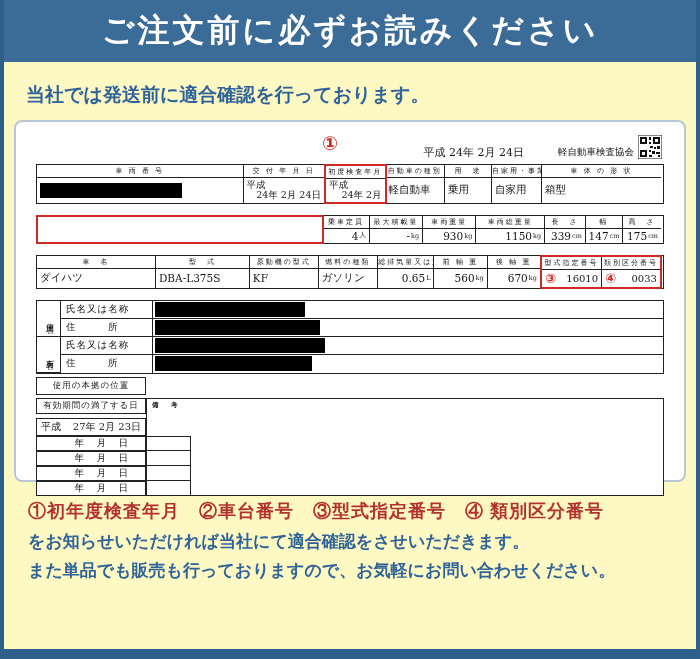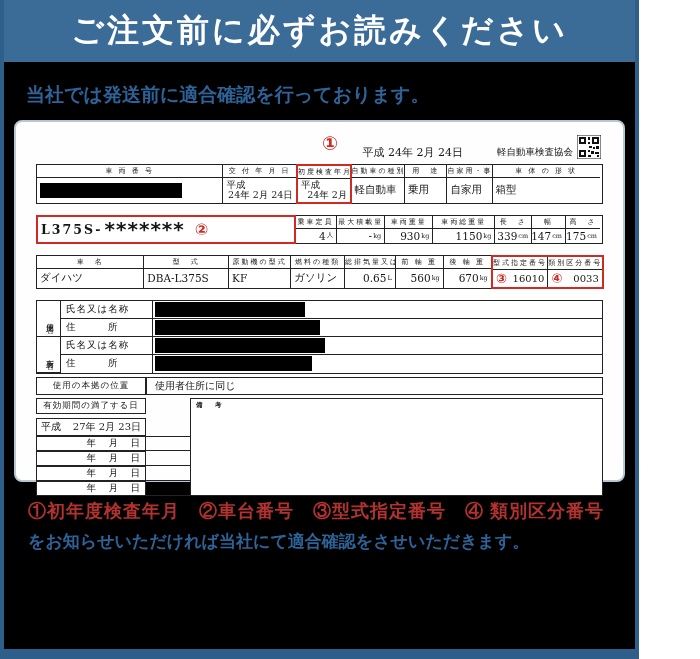--- a/index.html
+++ b/index.html
@@ -1,16 +1,16 @@
 <!DOCTYPE html>
 <html><head>
 <meta charset="utf-8">
 <style>
   html,body{margin:0;padding:0;background:#fff;font-family:"Liberation Sans",sans-serif;}
-  .page{width:639px;height:659px;box-sizing:border-box;background:#000000;border:4px solid #2e5f8b;border-top:none;border-bottom-width:10px;overflow:hidden;}
+  .page{width:700px;height:659px;box-sizing:border-box;background:#fef9c3;border:4px solid #2e5f8b;border-top:none;border-bottom-width:10px;overflow:hidden;}
   .banner{height:62px;background:#3b6c98;display:flex;align-items:center;justify-content:center;color:#fff;font-size:32px;font-weight:bold;letter-spacing:3px;}
   .intro{color:#2e6399;font-size:19px;font-weight:bold;margin:20px 0 12px 22px;}
   .certbox{margin:0 10px;border:2px solid #b7c7d5;border-radius:8px;height:362px;padding:10px 20px;box-sizing:border-box;background:#fefefe;}
   .cert{width:100%;height:100%;font-family:"DejaVu Serif",serif;color:#161616;position:relative;}
   .cert-top{position:relative;height:32px;}
   .cert-title{position:absolute;left:56px;top:3px;font-size:21px;font-weight:bold;letter-spacing:11px;white-space:nowrap;}
   .ann{color:#cf2b24;font-weight:bold;font-family:"DejaVu Sans",sans-serif;}
   .ann1{position:absolute;left:286px;top:0;font-size:19px;}
   .cert-issued{position:absolute;right:140px;top:13px;font-size:11px;white-space:nowrap;}
   .cert-issuer{position:absolute;right:30px;top:14px;font-size:9.5px;white-space:nowrap;}
@@ -41,24 +41,24 @@
   .pcell{border-right:1px solid #222;border-bottom:1px solid #222;display:flex;align-items:center;height:18px;box-sizing:border-box;}
   .pcell.nb{border-bottom:none;}
   .pcell.last{border-right:none;}
   .vert{grid-row:span 2;writing-mode:vertical-rl;text-orientation:upright;font-size:8px;display:flex;align-items:center;justify-content:center;height:auto;letter-spacing:1px;}
   .plabel{font-size:9.5px;padding-left:5px;letter-spacing:1px;}
   .pval .bar{margin-left:2px;}
   .bgrid{display:grid;grid-template-columns:110px 45px 1fr;grid-template-rows:18px 3px 16px 4px 18px 15px 15px 15px 15px;position:relative;background:transparent;}
   .bcell{border:1px solid #222;box-sizing:border-box;display:flex;align-items:center;background:#fff;}
   .blabel{font-size:8.5px;justify-content:center;letter-spacing:1px;}
   .bval{font-size:10px;padding-left:8px;grid-column:2/4;}
-  .remarks{grid-column:2/4;grid-row:3/10;border:1px solid #222;position:relative;background:#fff;margin-left:44px;}
+  .remarks{grid-column:2/4;grid-row:3/10;border:1px solid #222;position:relative;background:#fff;}
   .remarks-label{position:absolute;top:2px;left:5px;font-size:6.5px;font-weight:bold;letter-spacing:3px;}
   .expiry-date{font-size:10px;justify-content:space-between;padding:0 4px;grid-column:1/2;}
-  .blank-date{font-size:9.5px;justify-content:flex-end;padding-right:5px;grid-column:1/2;}
+  .blank-date{font-size:9.5px;justify-content:flex-end;padding-right:17px;grid-column:1/2;}
   .stub{grid-column:2/3;border-right:1px solid #222;border-bottom:1px solid #222;z-index:3;background:transparent;}
   .stub.first{border-top:1px solid #222;}
   .notes{margin:14px 0 0 24px;font-weight:bold;line-height:1.72;}
   .nline{color:#2e6399;font-size:17px;}
   .nred{color:#b23230;font-size:18px;letter-spacing:1px;}
 </style>
 </head>
 <body>
 
 <div class="page">
@@ -116,25 +116,20 @@
           <div class="vl">自家用</div>
         </div>
         <div class="col" style="flex:0 0 19%">
           <div class="hd">車 体 の 形 状</div>
           <div class="vl">箱型</div>
         </div>
       </div>
 
       <div class="sec secB">
         <div class="col redcol" style="flex:0 0 46%">
-          <div class="vl">
-            <span class="chassis-prefix">L375S-</span>
-            <span class="chassis-mask">*******</span>
-            <span class="ann ann-inline">②</span>
-          </div>
         </div>
         <div class="col" style="flex:0 0 7.5%">
           <div class="hd">乗車定員</div>
           <div class="vl num">
               <span>4</span>
               <span class="u">人</span>
             </div>
         </div>
         <div class="col" style="flex:0 0 8.5%">
           <div class="hd">最大積載量</div>
@@ -252,21 +247,20 @@
             <div class="bar" style="width:170px"></div>
           </div>
         <div class="pcell plabel nb">住　　　所</div>
         <div class="pcell pval last nb">
             <div class="bar" style="width:157px"></div>
           </div>
       </div>
 
       <div class="bgrid">
         <div class="bcell blabel" style="grid-column:1/2;grid-row:1">使用の本拠の位置</div>
-        <div class="bcell bval" style="grid-row:1">使用者住所に同じ</div>
         <div class="bcell blabel" style="grid-column:1/2;grid-row:3">有効期間の満了する日</div>
         <div class="remarks">
           <span class="remarks-label">備　考</span>
         </div>
         <div class="bcell expiry-date" style="grid-row:5">
           <span>平成</span>
           <span>27年 2月 23日</span>
         </div>
         <div class="bcell blank-date" style="grid-row:6">年　 月　 日</div>
         <div class="stub first" style="grid-row:6"></div>
@@ -277,15 +271,16 @@
         <div class="bcell blank-date" style="grid-row:9">年　 月　 日</div>
         <div class="stub" style="grid-row:9"></div>
       </div>
 
     </div>
   </div>
 
   <div class="notes">
     <div class="nred">①初年度検査年月　②車台番号　③型式指定番号　④ 類別区分番号</div>
     <div class="nline">をお知らせいただければ当社にて適合確認をさせいただきます。</div>
+    <div class="nline">また単品でも販売も行っておりますので、お気軽にお問い合わせください。</div>
   </div>
 
 </div>
 
 </body></html>

